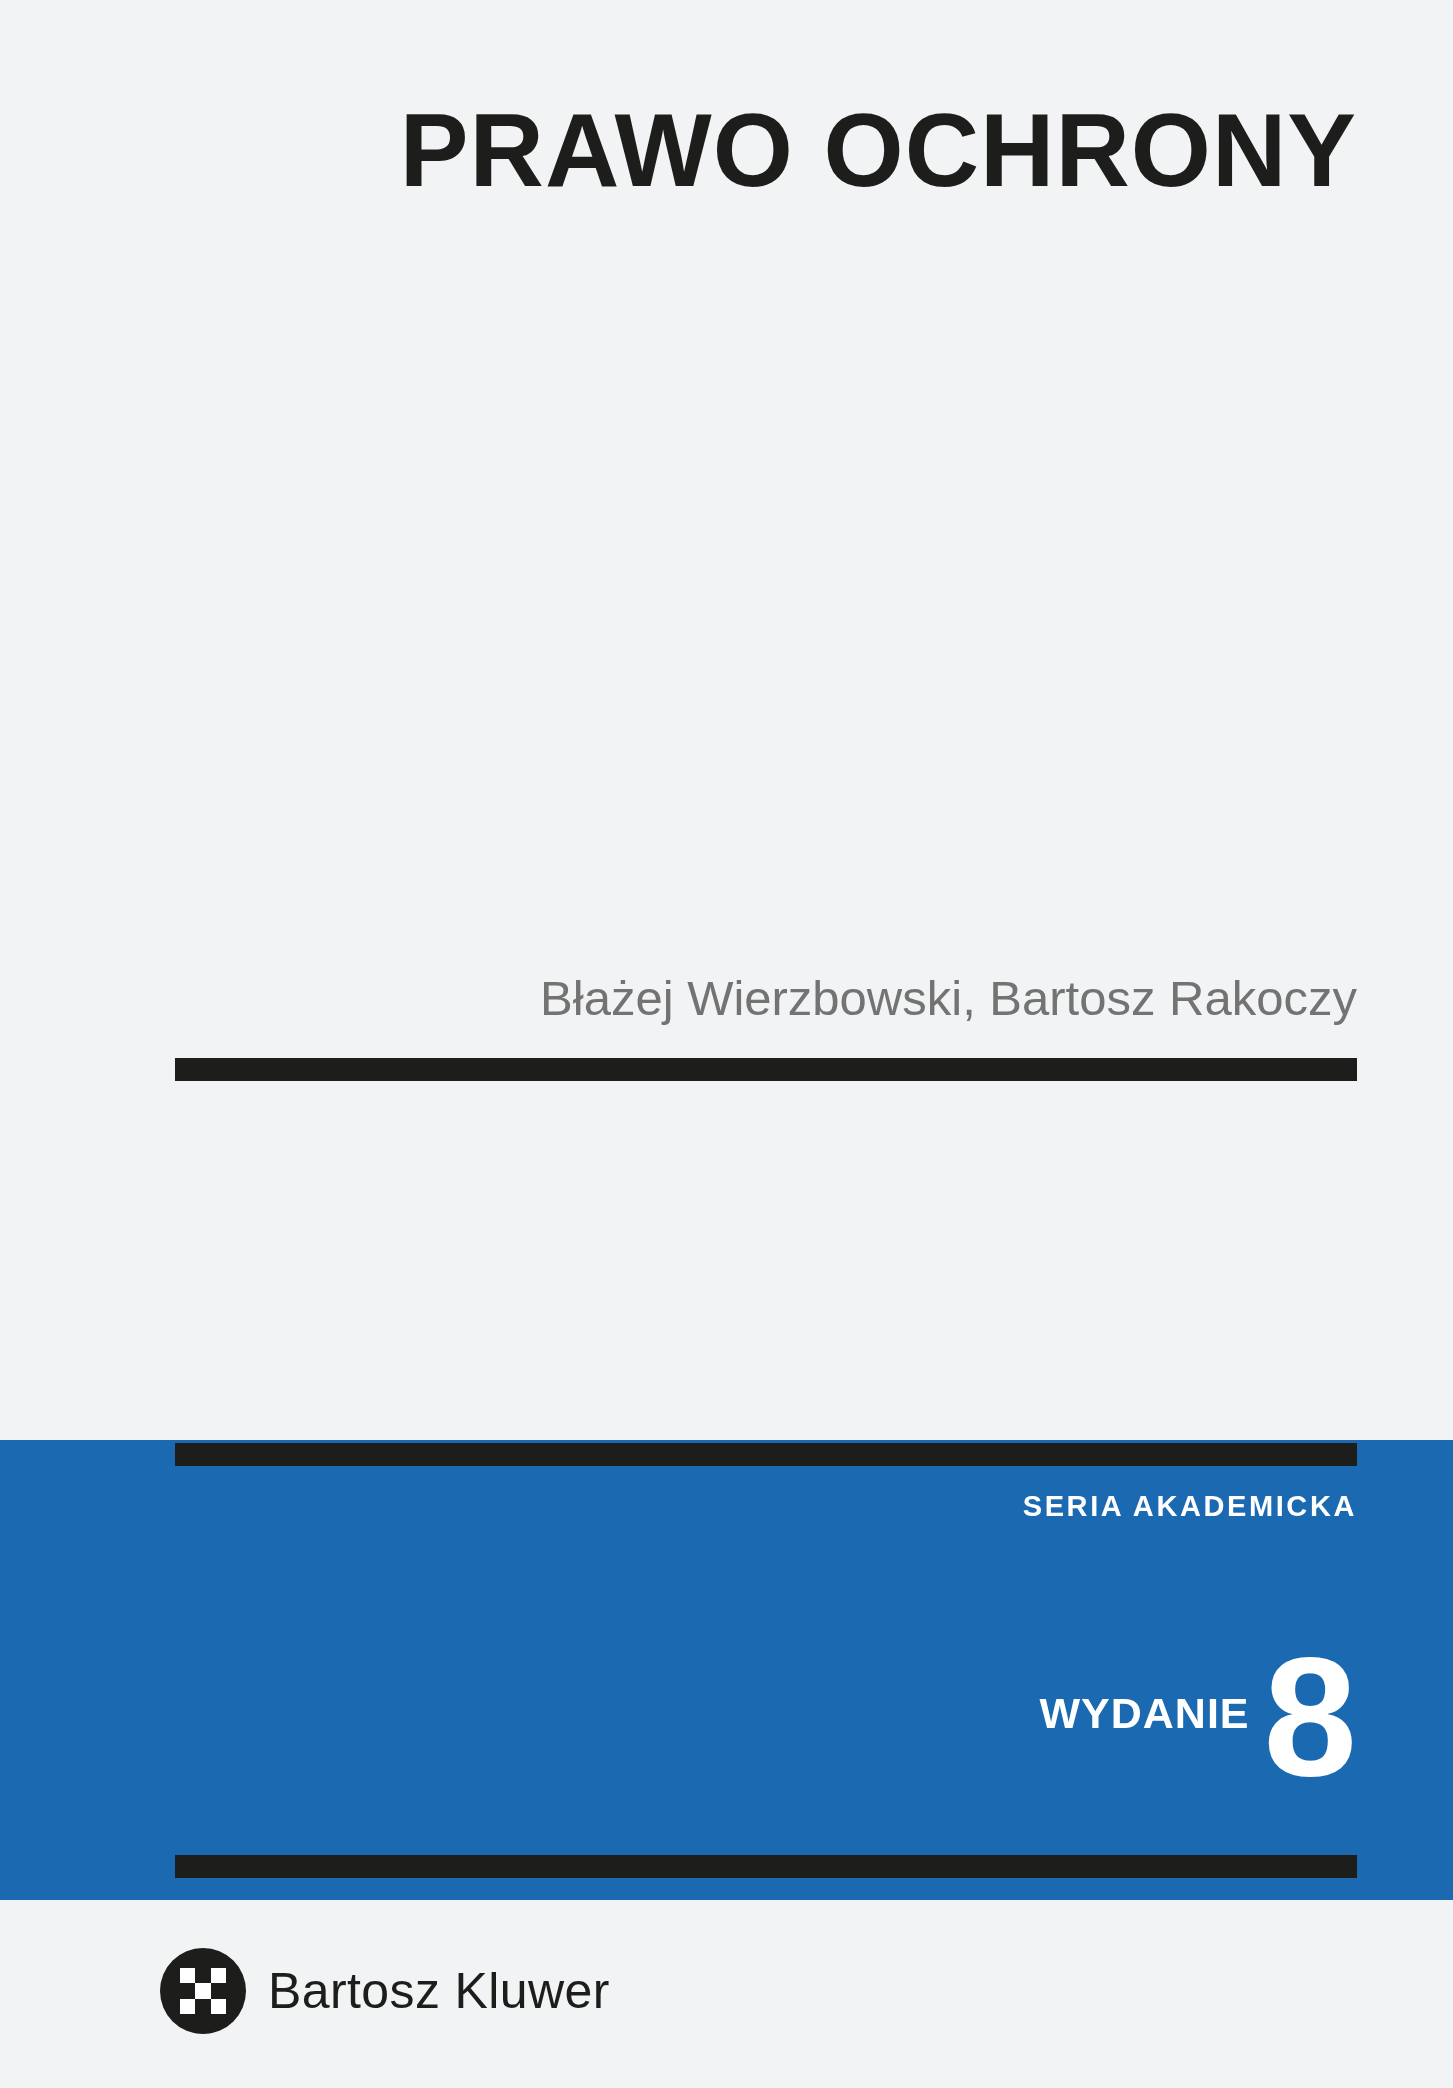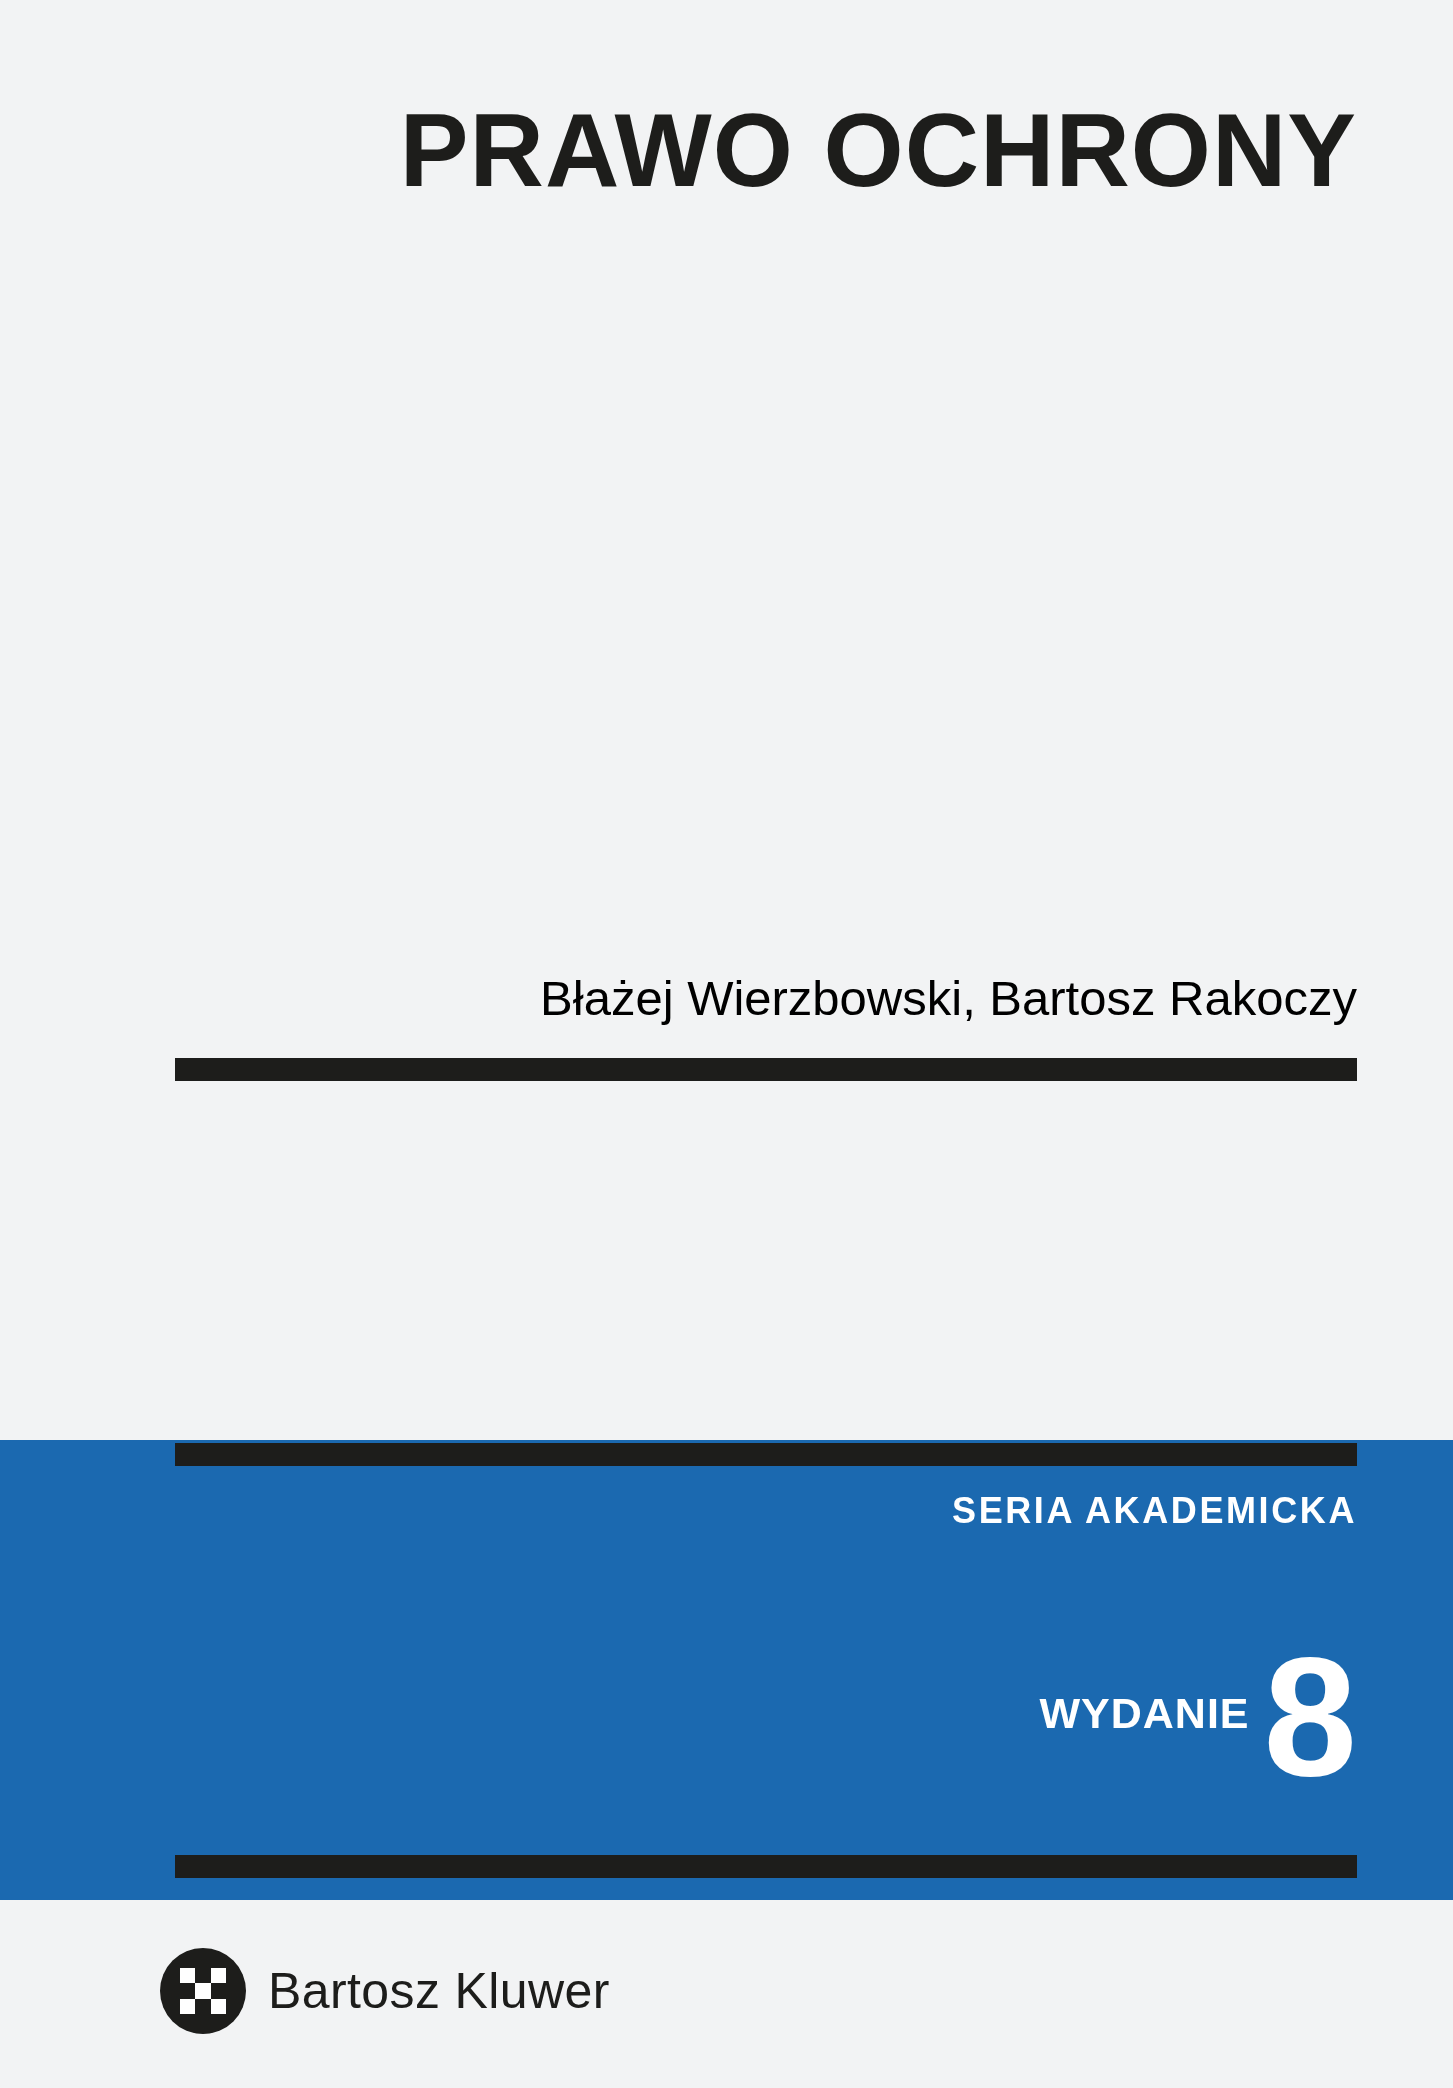--- a/index.html
+++ b/index.html
@@ -48,21 +48,21 @@
     letter-spacing: 0px;
   }
 
   
   .authors {
     position: absolute;
     right: 96px;
     top: 970px;
     font-size: 49px;
     font-weight: normal;
-    color: #000000;
+    color: #737373;
     text-align: right;
     white-space: nowrap;
     margin-left: 41px;
   }
 
   
   .rule {
     position: absolute;
     left: 175px;
     right: 96px;
@@ -81,21 +81,21 @@
     top: 1440px;
     height: 460px;
     background: #1b69b0;
   }
 
   .series-label {
     position: absolute;
     right: 96px;
     top: 1490px;
     color: #ffffff;
-    font-size: 36px;
+    font-size: 29px;
     font-weight: bold;
     letter-spacing: 2.6px;
     text-transform: uppercase;
   }
 
   .edition-wrap {
     position: absolute;
     right: 96px;
     top: 1650px;
     display: flex;

